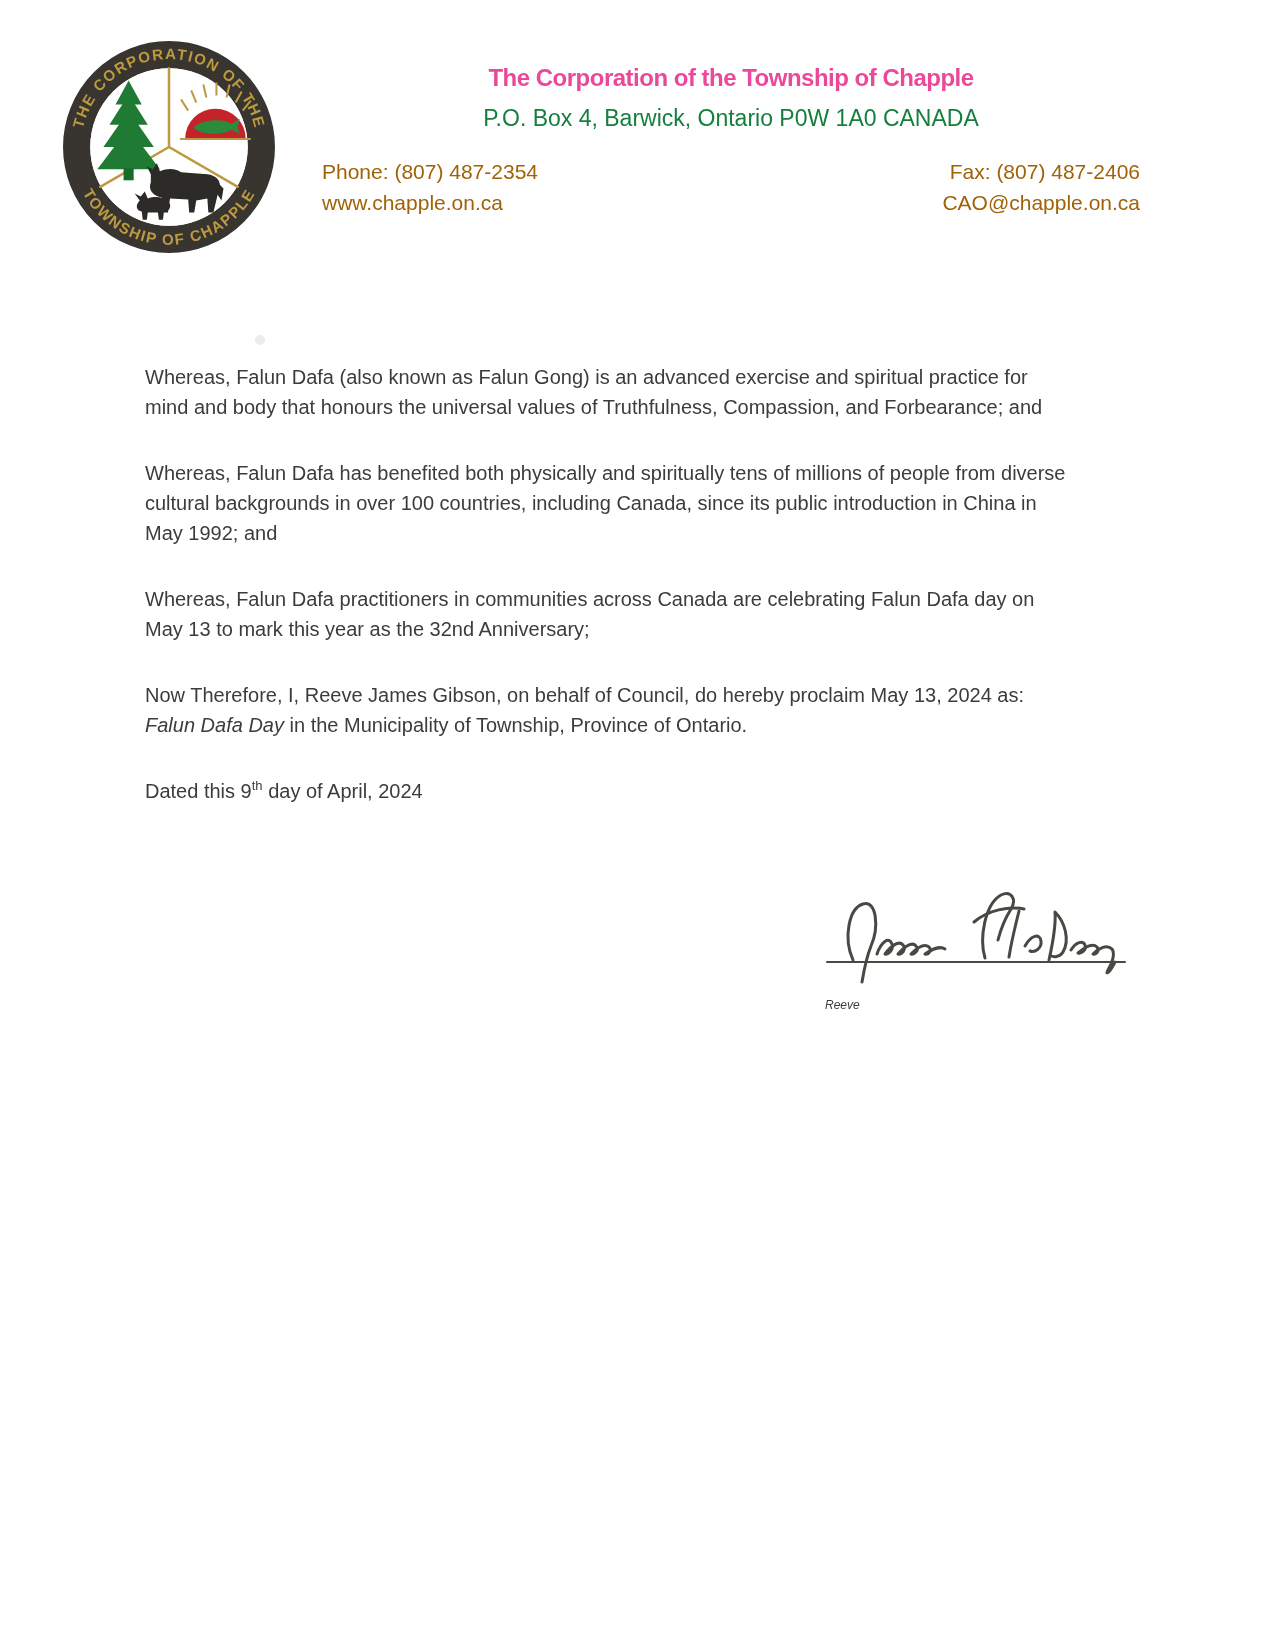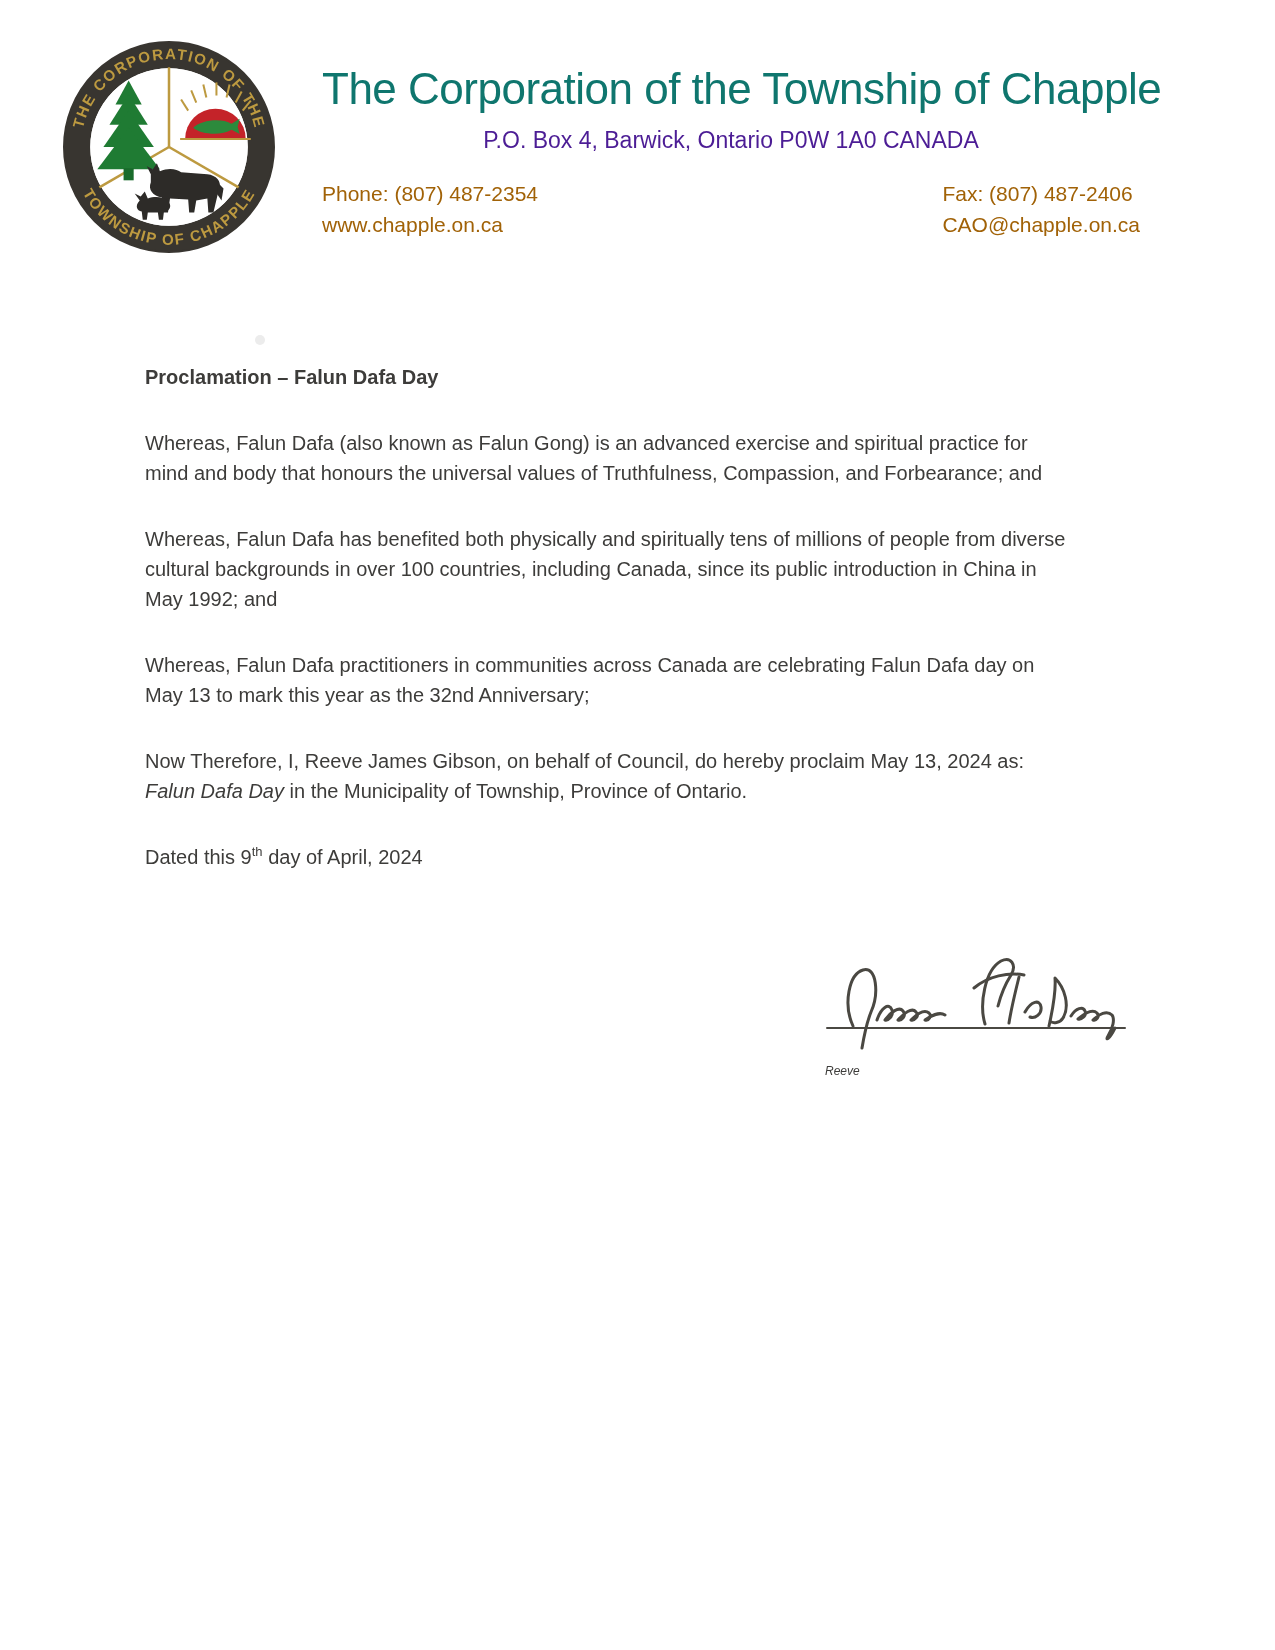--- a/index.html
+++ b/index.html
@@ -22,42 +22,42 @@
     width: 214px;
     height: 214px;
   }
   .head-text {
     position: absolute;
     left: 322px;
     top: 64px;
     width: 818px;
   }
   .org-title {
-    font-size: 44px;
-    font-weight: normal;
+    font-size: 24px;
+    font-weight: bold;
     letter-spacing: -0.5px;
     text-align: center;
-    color: #0f766e;
+    color: #ec4899;
     white-space: nowrap;
   }
   .org-address {
     margin-top: 13px;
     font-size: 23px;
     text-align: center;
-    color: #4c1d95;
+    color: #15803d;
   }
   .contact-row {
     margin-top: 24px;
     display: flex;
     justify-content: space-between;
     font-size: 21px;
     line-height: 31px;
     color: #a16207;
   }
-  .contact-right { text-align: left; }
+  .contact-right { text-align: right; }
 
   
   .letter-body {
     position: absolute;
     left: 145px;
     top: 362px;
     width: 930px;
     font-size: 20px;
     line-height: 30px;
     color: #3d3c3a;
@@ -164,21 +164,20 @@
       <div class="contact-right">
         <div>Fax: (807) 487-2406</div>
         <div>CAO@chapple.on.ca</div>
       </div>
     </div>
   </header>
 
   <div class="scan-dot"></div>
 
   <main class="letter-body">
-    <p class="doc-title">Proclamation – Falun Dafa Day</p>
 
     <p class="para">
       <strong>Whereas</strong><span>, Falun Dafa (also known as Falun Gong) is an advanced exercise and spiritual practice for mind and body that honours the universal values of Truthfulness, Compassion, and Forbearance; and</span>
     </p>
 
     <p class="para">
       <strong>Whereas,</strong><span> Falun Dafa has benefited both physically and spiritually tens of millions of people from diverse cultural backgrounds in over 100 countries, including Canada, since its public introduction in China in May 1992; and</span>
     </p>
 
 

